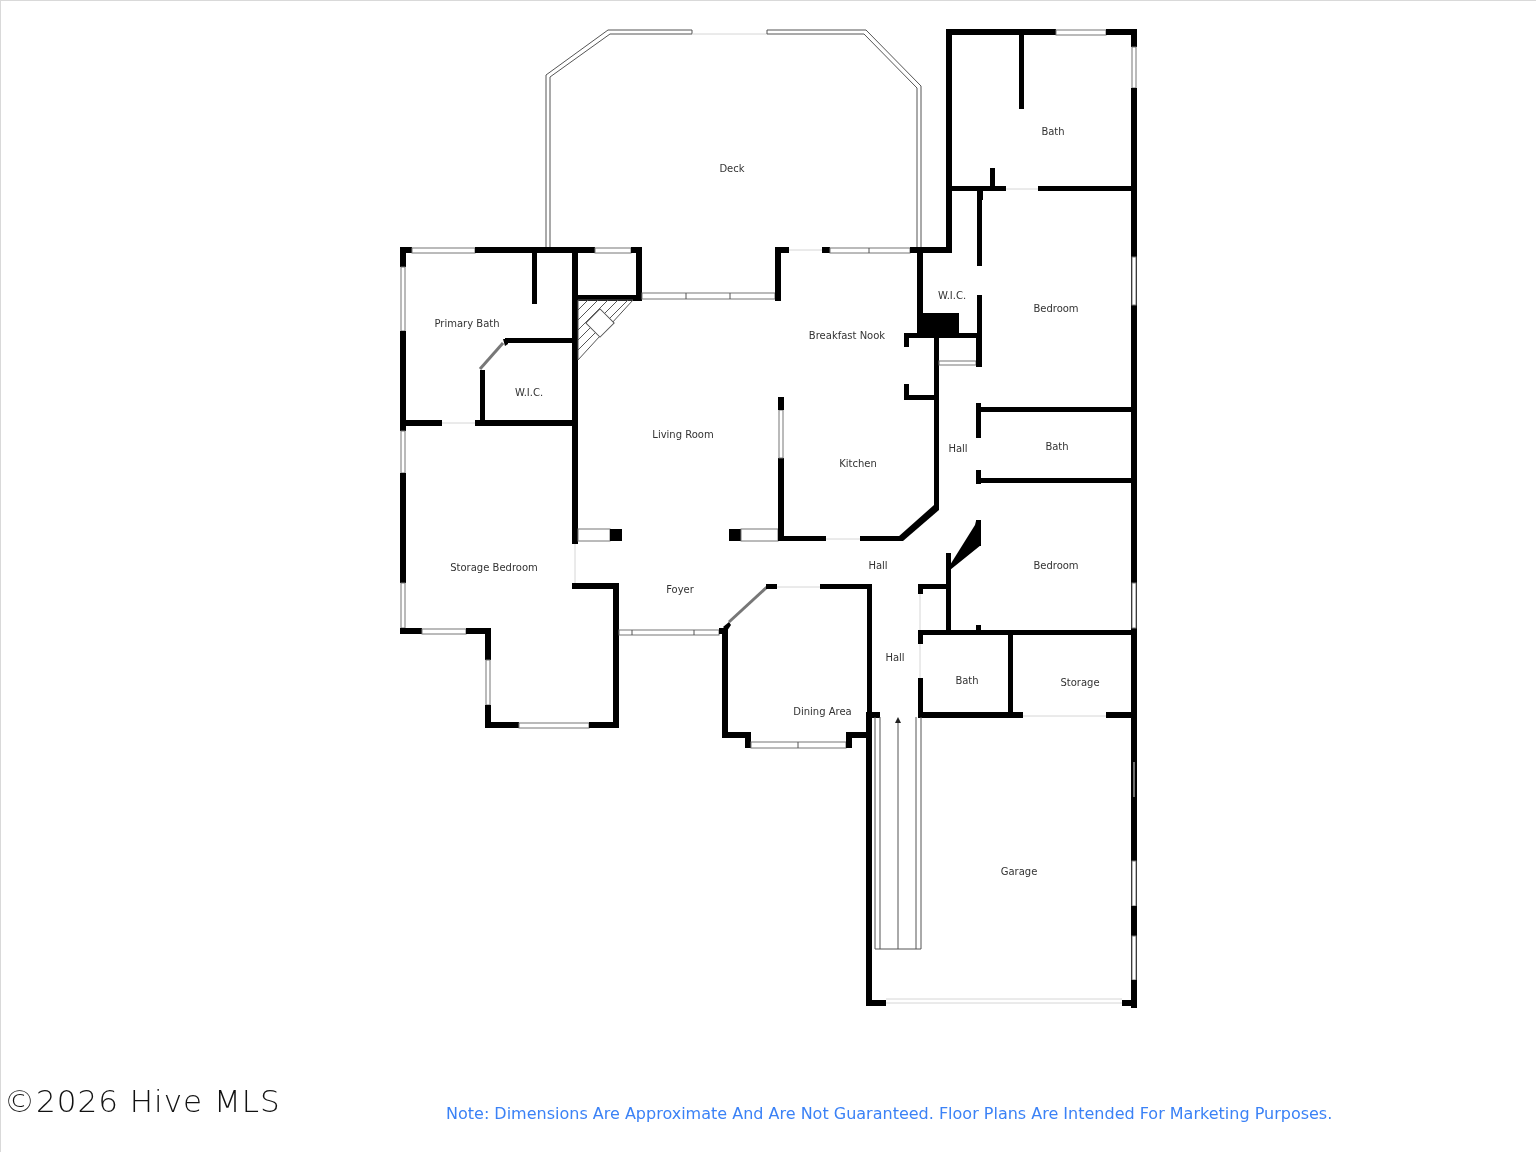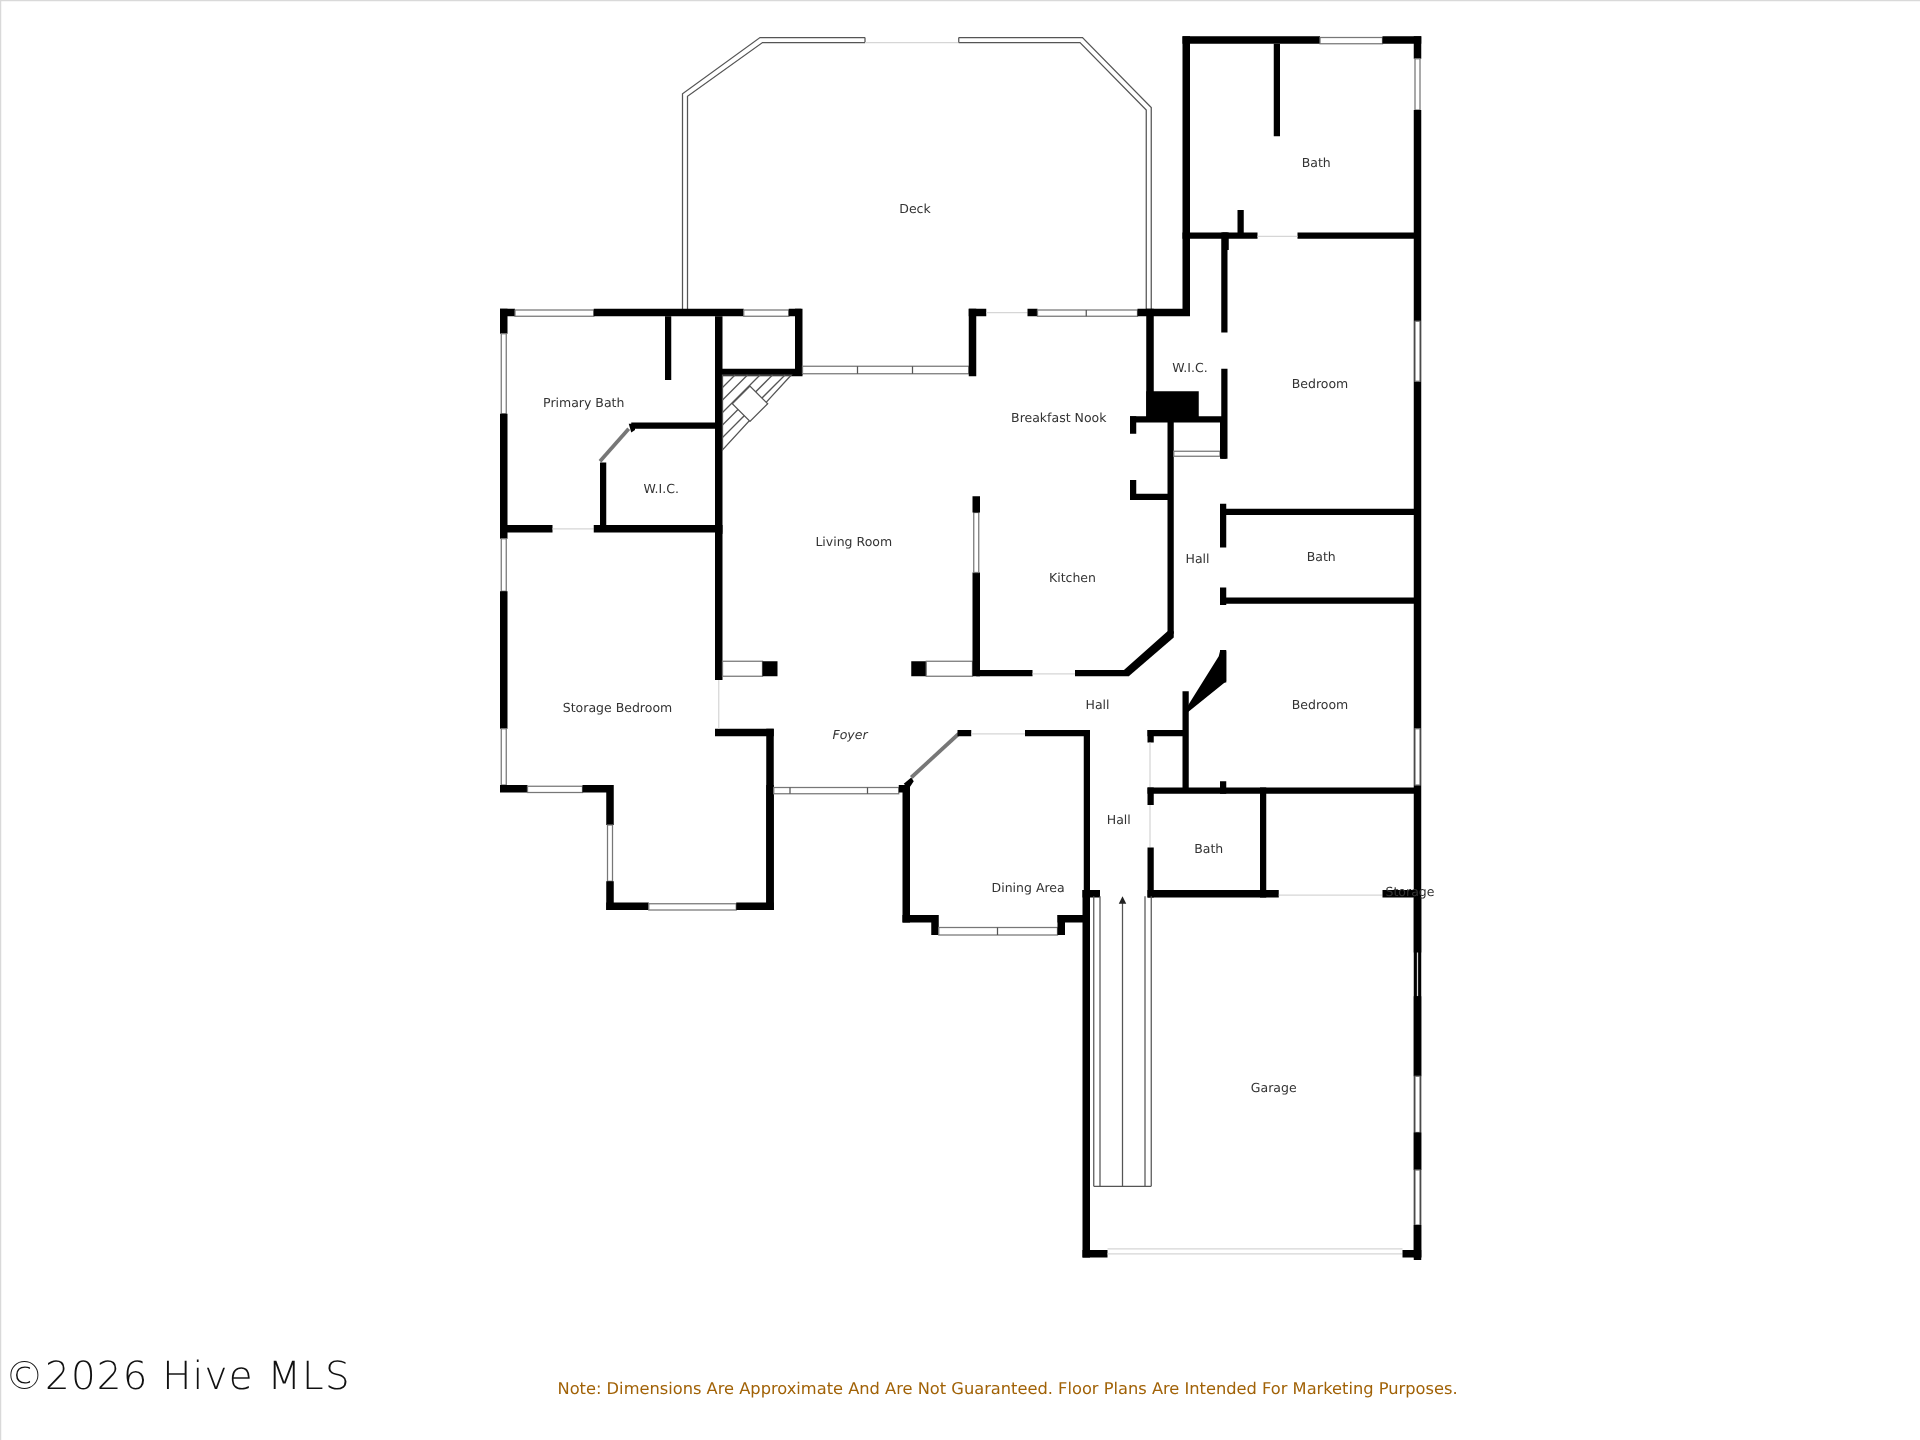--- a/index.html
+++ b/index.html
@@ -11,21 +11,21 @@
   .wall { fill: #000; }
   .thin { fill: none; stroke: #555; stroke-width: 1; }
   .win { fill: #fff; stroke: #777; stroke-width: 1; }
   .open { stroke: #d6d6d6; stroke-width: 1; fill: none; }
   .room-label { position: absolute; font-size: 10px; color: #333;
                 transform: translate(-50%, -50%); white-space: nowrap;
                 font-family: "DejaVu Sans", sans-serif; }
   .watermark { position: absolute; left: 4px; top: 1083px; font-size: 31px;
                color: #111; font-family: "DejaVu Sans", sans-serif; font-weight: 200;
                letter-spacing: 1px; }
-  .note { position: absolute; left: 446px; top: 1104px; font-size: 13px; color: #a16207;
+  .note { position: absolute; left: 446px; top: 1104px; font-size: 16px; color: #3b82f6;
           font-family: "DejaVu Sans", sans-serif; white-space: nowrap; }
 </style>
 </head>
 <body>
 
 <div class="frame"></div>
 
 <svg class="plan" width="1536" height="1152" viewBox="0 0 1536 1152">
 
   <g>
@@ -221,24 +221,24 @@
   <span class="room-label" style="left:467px;top:323px;">Primary Bath</span>
   <span class="room-label" style="left:529px;top:392px;">W.I.C.</span>
   <span class="room-label" style="left:683px;top:434px;">Living Room</span>
   <span class="room-label" style="left:847px;top:335px;">Breakfast Nook</span>
   <span class="room-label" style="left:952px;top:295px;">W.I.C.</span>
   <span class="room-label" style="left:1056px;top:308px;">Bedroom</span>
   <span class="room-label" style="left:858px;top:463px;">Kitchen</span>
   <span class="room-label" style="left:958px;top:448px;">Hall</span>
   <span class="room-label" style="left:1057px;top:446px;">Bath</span>
   <span class="room-label" style="left:494px;top:567px;">Storage Bedroom</span>
-  <span class="room-label" style="left:680px;top:589px;font-style:italic;">Foyer</span>
+  <span class="room-label" style="left:680px;top:589px;">Foyer</span>
   <span class="room-label" style="left:878px;top:565px;">Hall</span>
   <span class="room-label" style="left:1056px;top:565px;">Bedroom</span>
   <span class="room-label" style="left:895px;top:657px;">Hall</span>
   <span class="room-label" style="left:801px;top:711px;padding-left:43px;">Dining Area</span>
   <span class="room-label" style="left:967px;top:680px;">Bath</span>
-  <span class="room-label" style="left:1128px;top:682px;margin-top:32px;">Storage</span>
+  <span class="room-label" style="left:1080px;top:682px;">Storage</span>
   <span class="room-label" style="left:1019px;top:871px;">Garage</span>
 </div>
 
 <div class="watermark">©2026 Hive MLS</div>
 <div class="note">Note: Dimensions Are Approximate And Are Not Guaranteed. Floor Plans Are Intended For Marketing Purposes.</div>
 
 </body></html>

